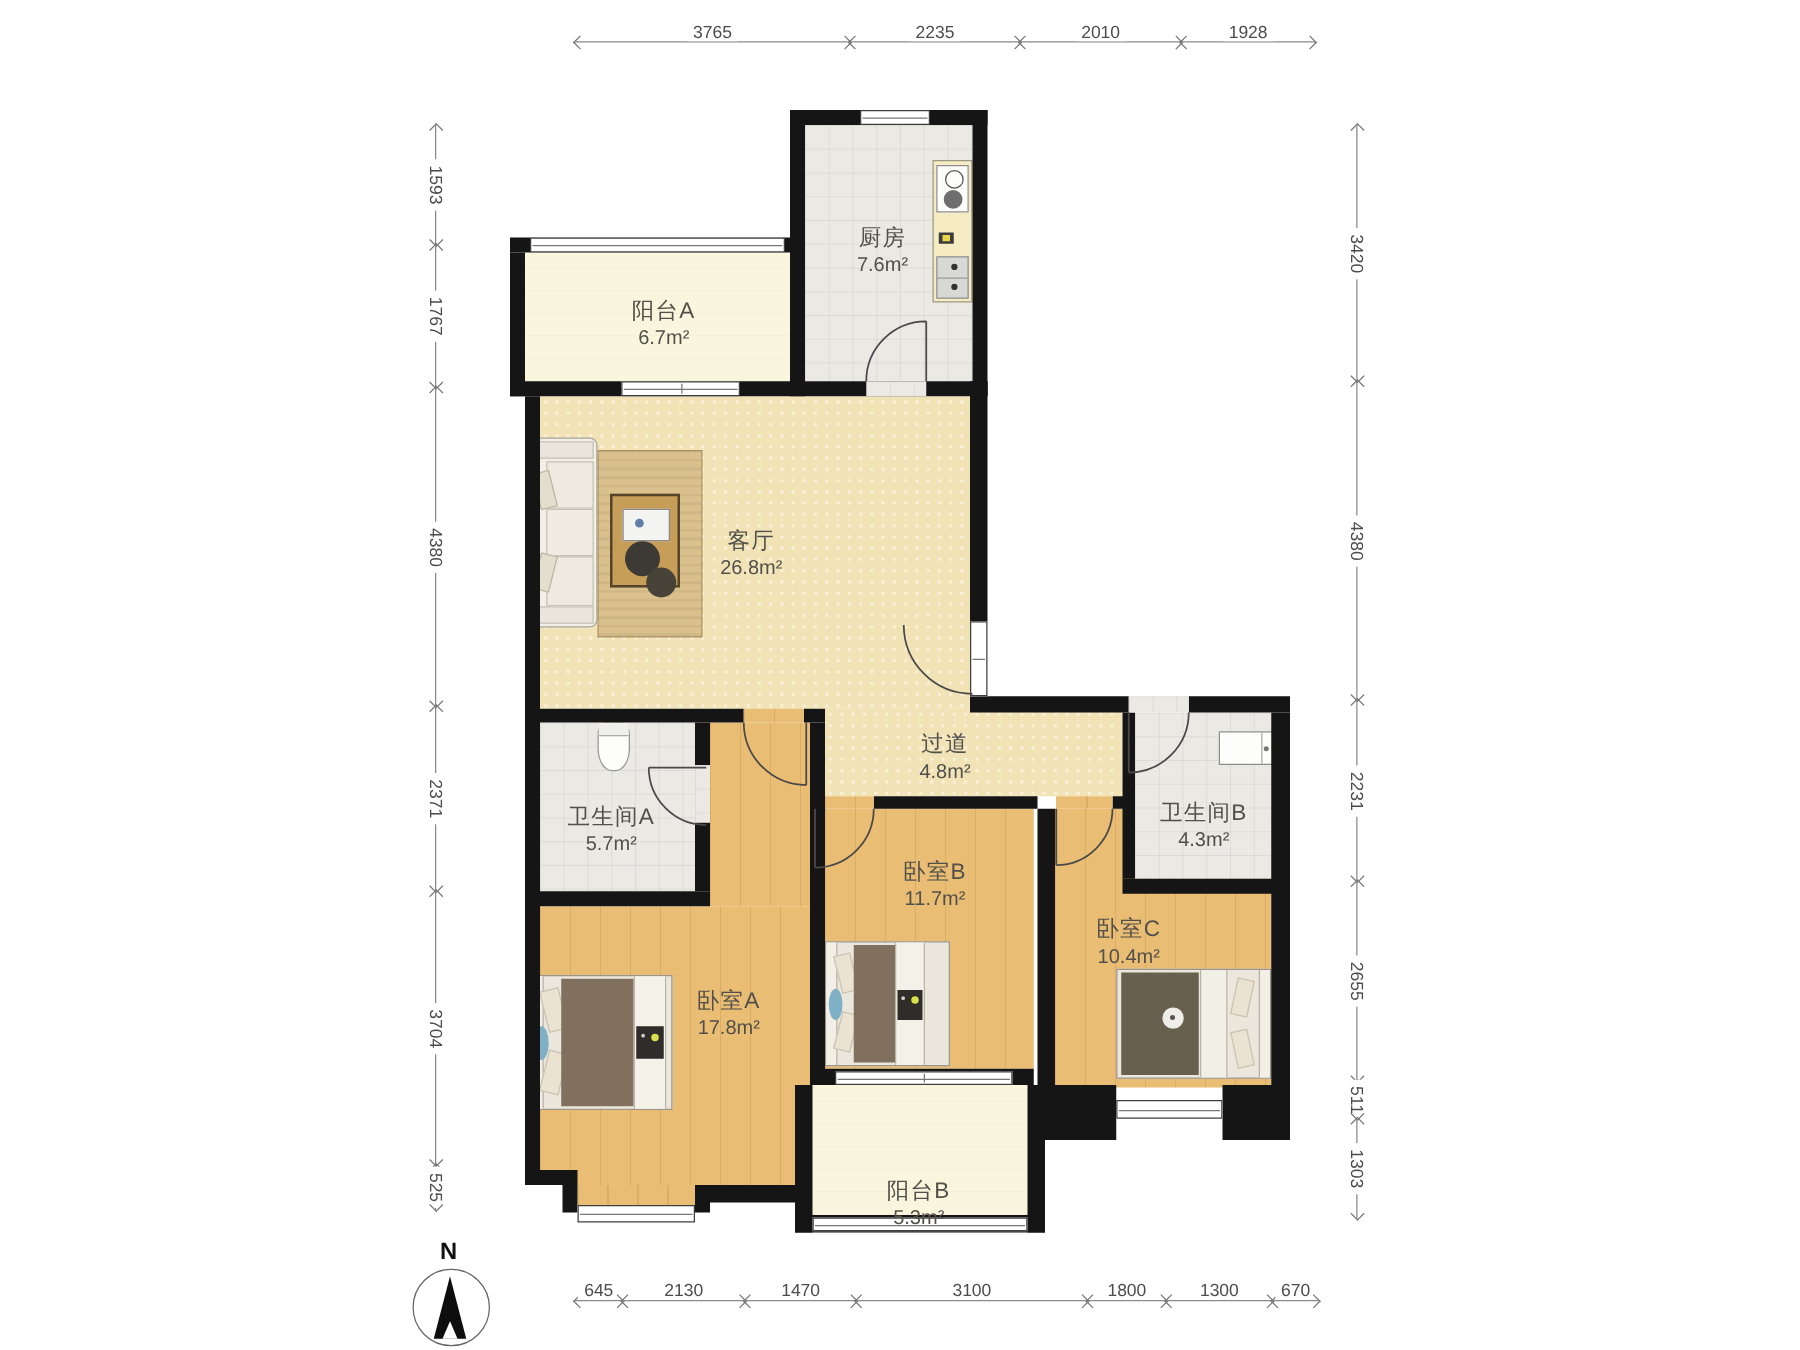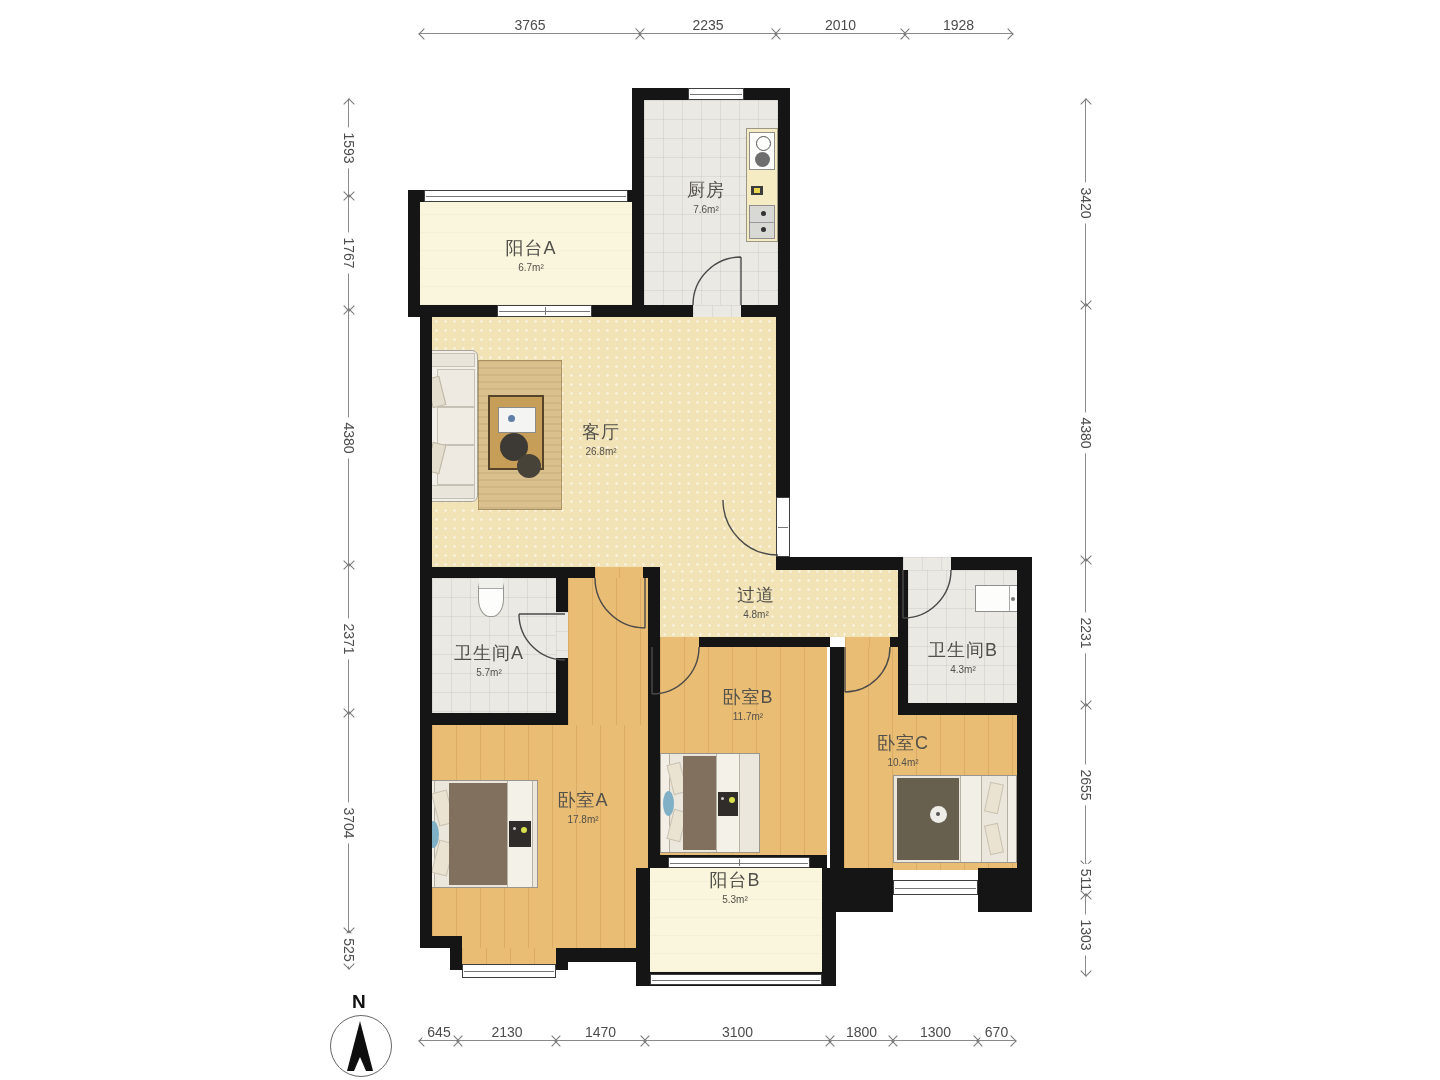--- a/index.html
+++ b/index.html
@@ -24,25 +24,25 @@
   .gap{position:absolute;z-index:31;}
   .win{position:absolute;background:#fff;border:1px solid #3f3f3f;box-sizing:border-box;z-index:32;}
   .win::after{content:"";position:absolute;left:1px;right:1px;top:50%;border-top:1px solid #777;}
   .win.slider::before{content:"";position:absolute;top:1px;bottom:1px;left:50%;border-left:1px solid #777;}
 
   #doors{position:absolute;left:0;top:0;z-index:33;}
 
   .room-label{position:absolute;z-index:40;text-align:center;transform:translateX(-50%);
     color:#52504a;white-space:nowrap;}
   .room-label .rname{font-size:18px;letter-spacing:1px;}
-  .room-label .rarea{font-size:10px;margin-top:2px;}
+  .room-label .rarea{font-size:16px;margin-top:2px;}
 
   
   .dimh,.dimv{position:absolute;z-index:50;}
-  .dimh{border-top:1px solid #8a8a8a;height:0;}
+  .dimh{border-top:1px solid #8a8a8a;height:0;margin-left:40px;}
   .dimv{border-left:1px solid #8a8a8a;width:0;}
   .dimh::before{content:"";position:absolute;left:0;top:-4px;width:7px;height:7px;
     border-left:1px solid #777;border-bottom:1px solid #777;transform:rotate(45deg);}
   .dimh::after{content:"";position:absolute;right:0;top:-4px;width:7px;height:7px;
     border-right:1px solid #777;border-bottom:1px solid #777;transform:rotate(-45deg);}
   .dimv::before{content:"";position:absolute;top:0;left:-4px;width:7px;height:7px;
     border-left:1px solid #777;border-top:1px solid #777;transform:rotate(45deg);}
   .dimv::after{content:"";position:absolute;bottom:0;left:-4px;width:7px;height:7px;
     border-left:1px solid #777;border-bottom:1px solid #777;transform:rotate(-45deg);}
   .dimh .dlabel{position:absolute;left:50%;top:-9px;transform:translate(-50%,-50%);
@@ -250,21 +250,21 @@
     <div class="rarea">17.8m²</div>
   </div>
   <div class="room-label" style="left:748px;top:685px;">
     <div class="rname">卧室B</div>
     <div class="rarea">11.7m²</div>
   </div>
   <div class="room-label" style="left:903px;top:731px;">
     <div class="rname">卧室C</div>
     <div class="rarea">10.4m²</div>
   </div>
-  <div class="room-label" style="left:735px;top:868px;">
+  <div class="room-label" style="left:735px;top:940px;">
     <div class="rname">阳台B</div>
     <div class="rarea">5.3m²</div>
   </div>
 
   <div class="dimh" style="left:420px;top:33px;width:220px;">
     <span class="dlabel">3765</span>
     </div>
   <div class="dimh" style="left:640px;top:33px;width:136px;">
     <span class="dlabel">2235</span>
     </div>

